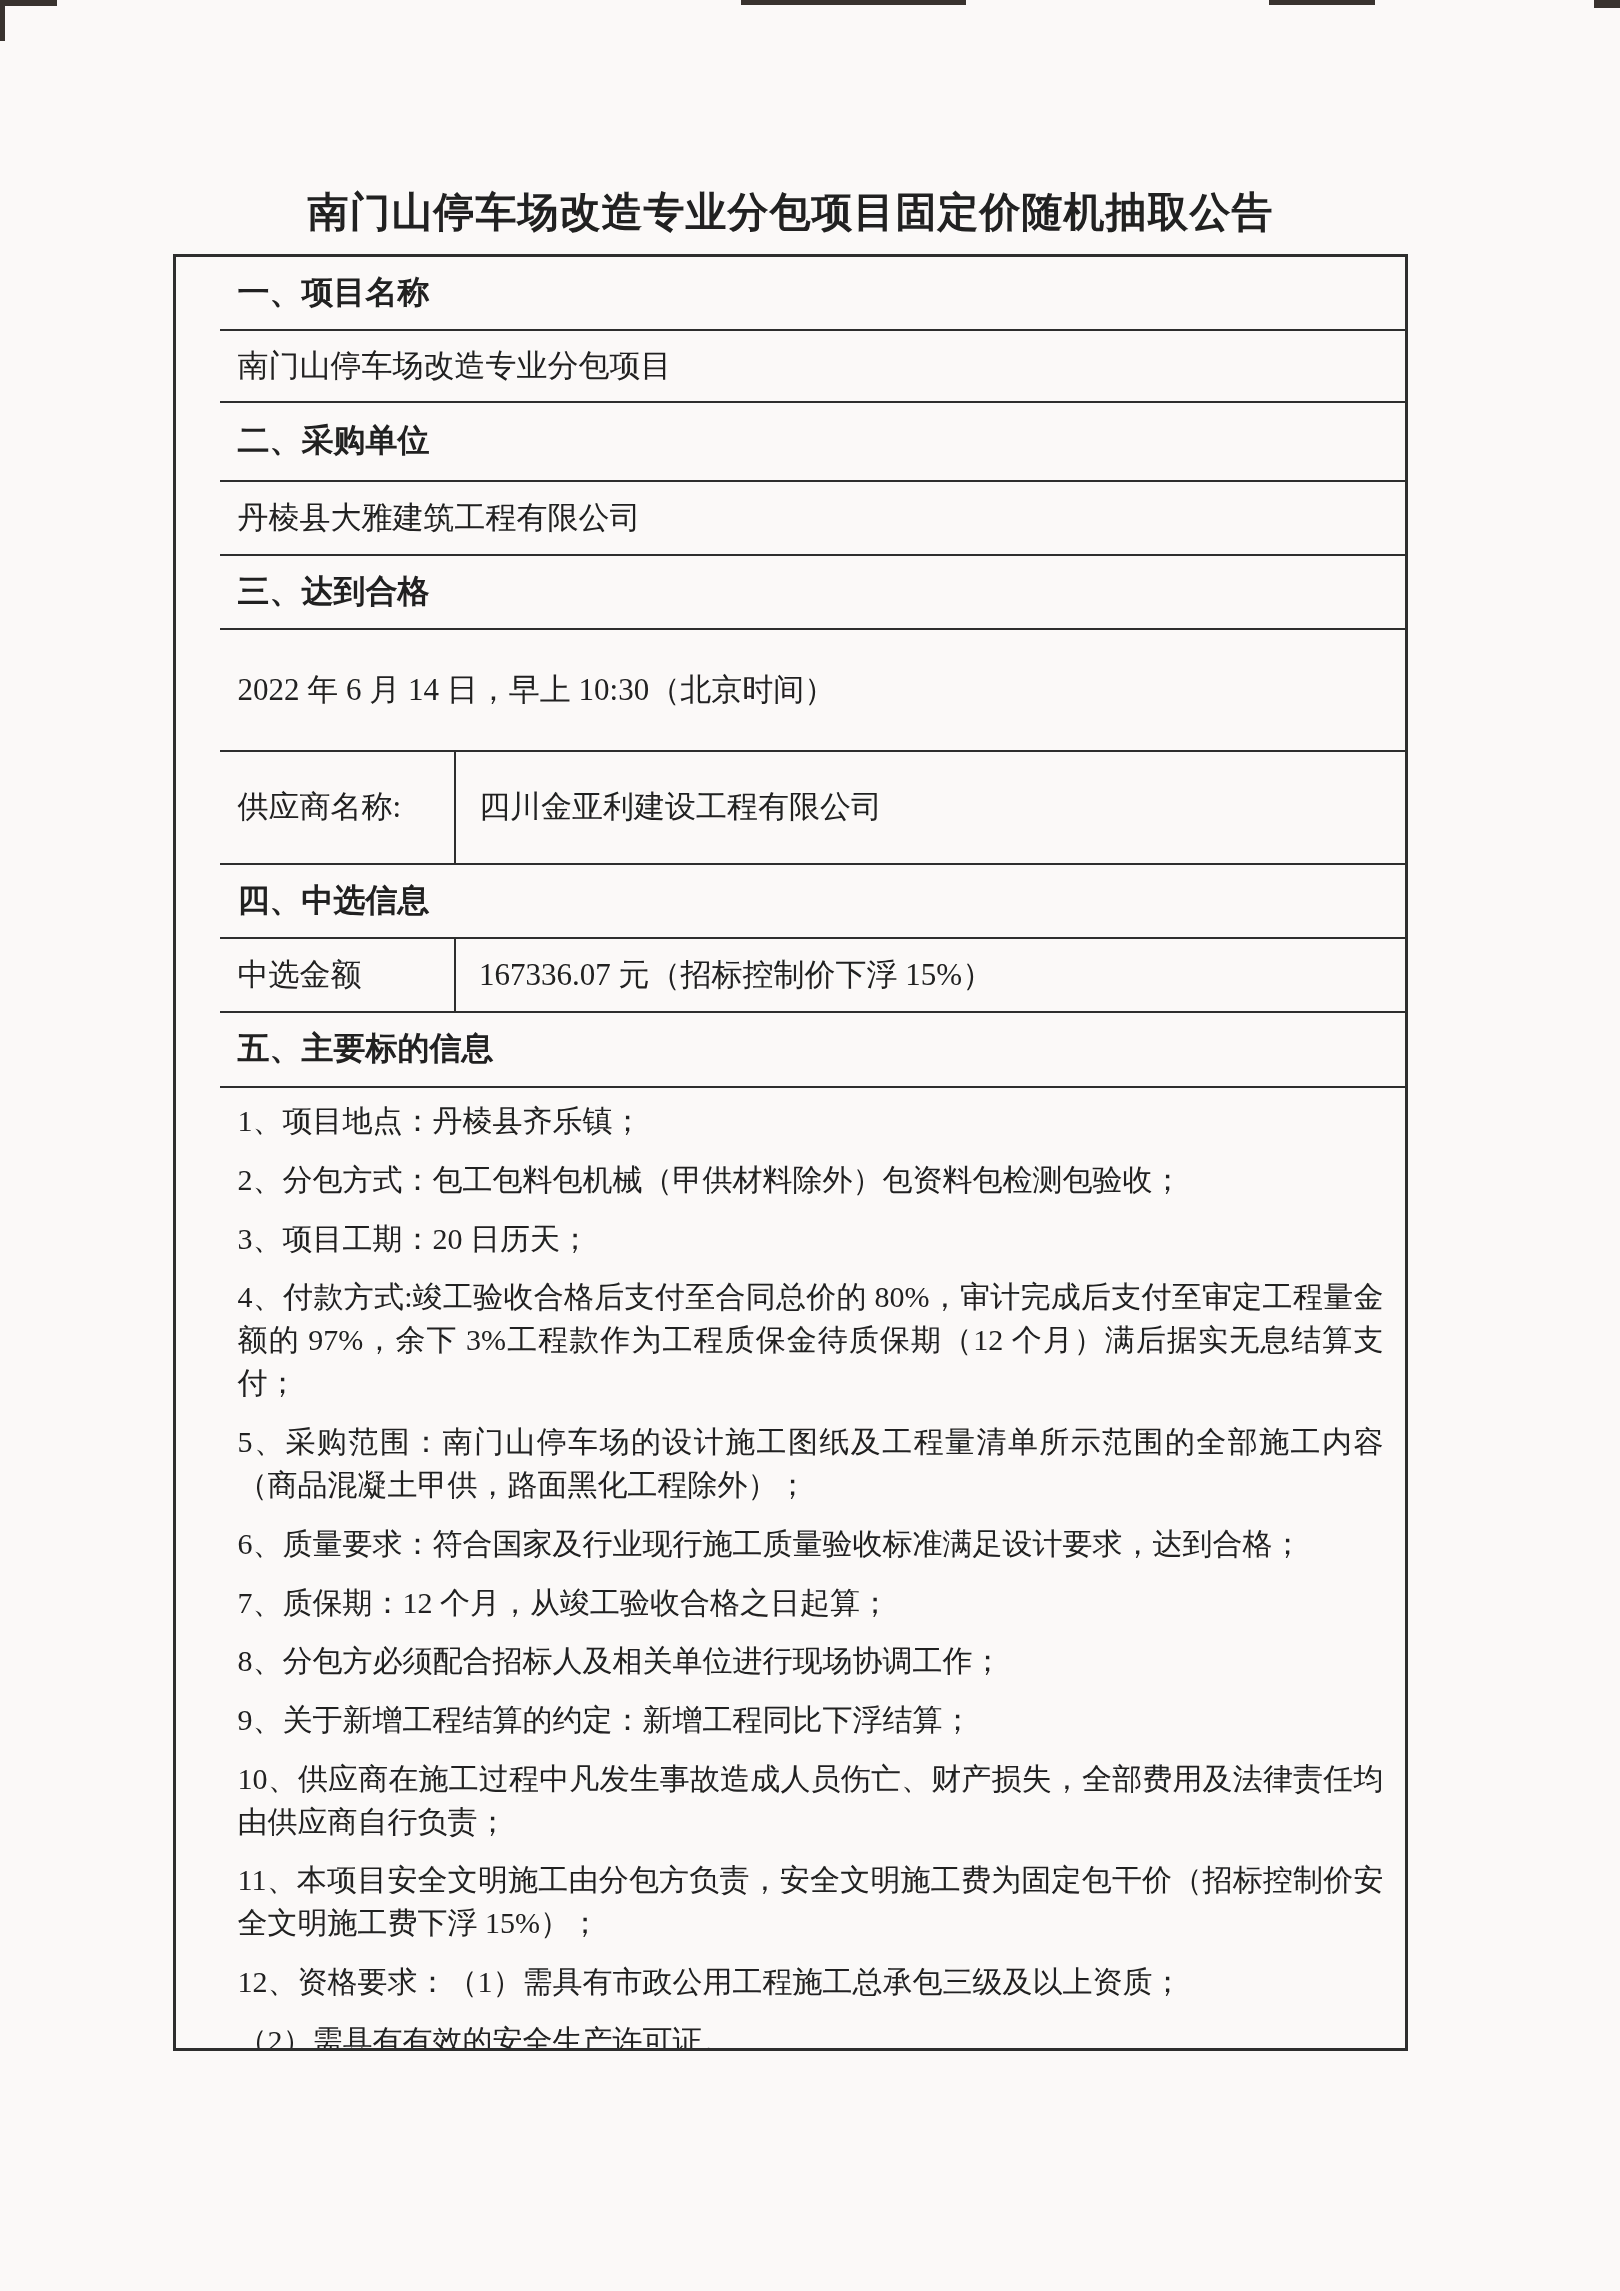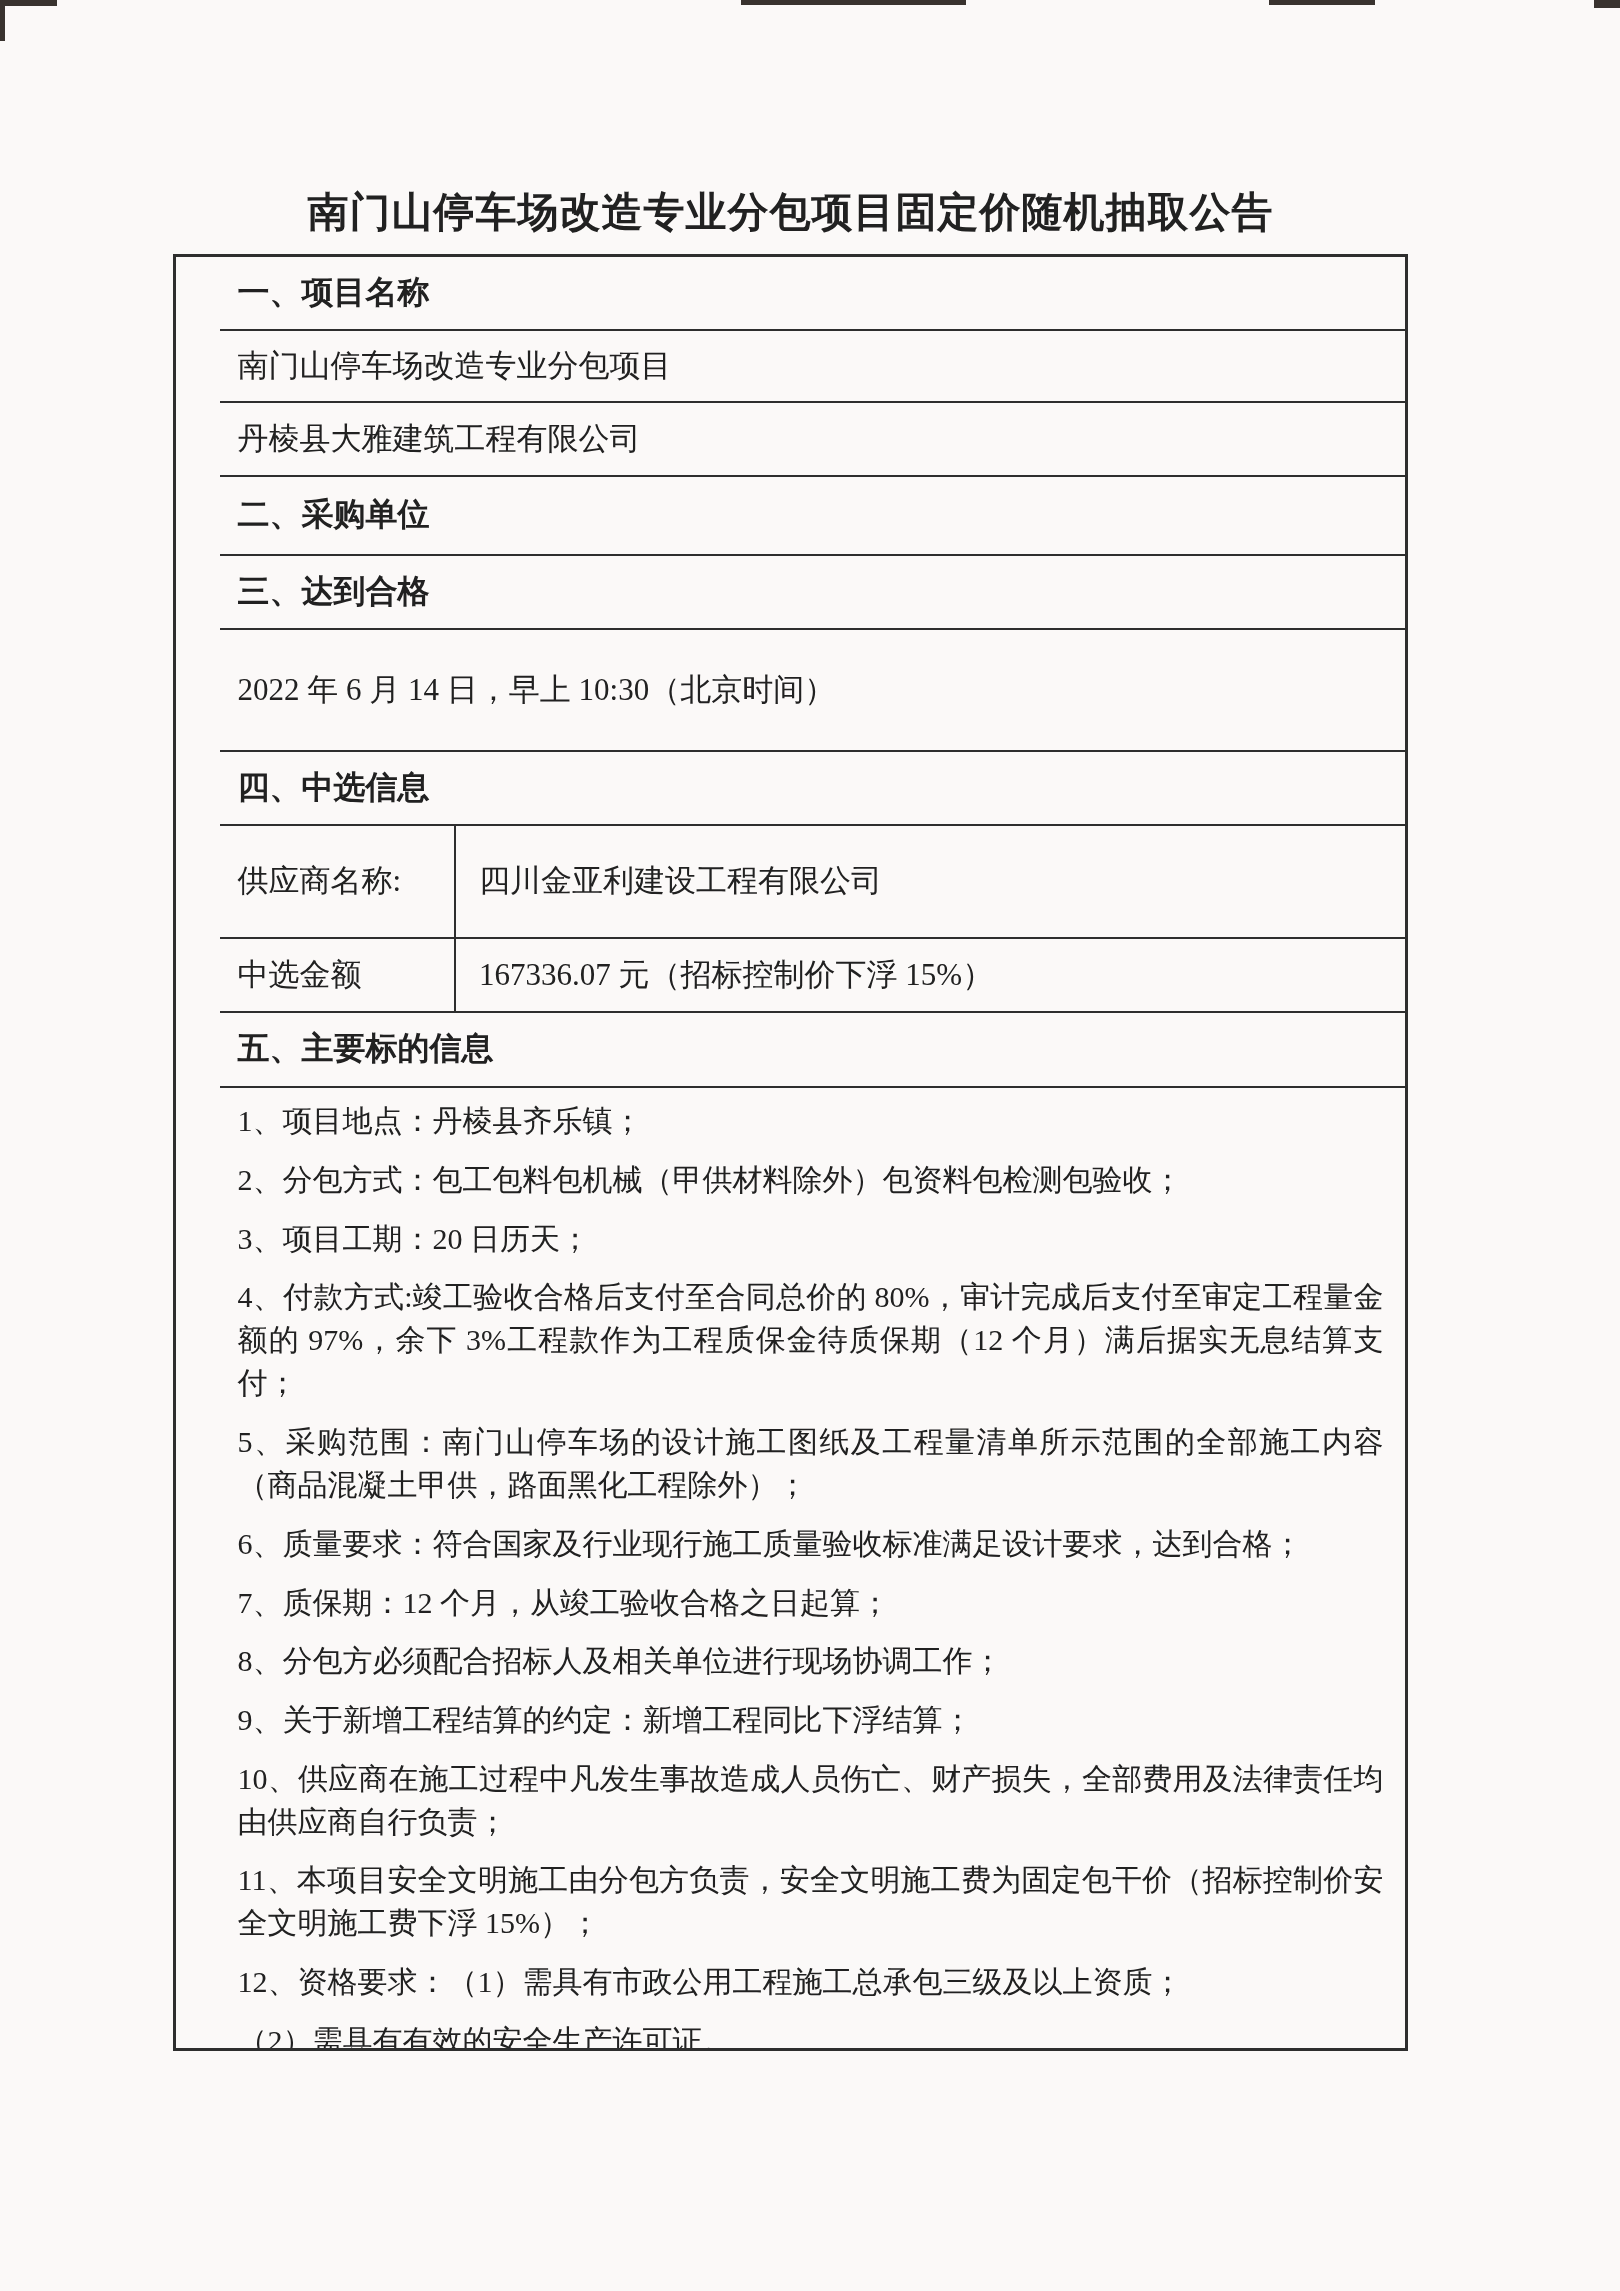--- a/index.html
+++ b/index.html
@@ -112,34 +112,34 @@
   <div class="content">
 
     <h1 class="doc-title">南门山停车场改造专业分包项目固定价随机抽取公告</h1>
 
     <div class="doc-table">
 
       <div class="row heading r1">一、项目名称</div>
 
       <div class="row value r2">南门山停车场改造专业分包项目</div>
 
+      <div class="row heading r3">二、采购单位</div>
+
       <div class="row value r4">丹棱县大雅建筑工程有限公司</div>
-
-      <div class="row heading r3">二、采购单位</div>
 
       <div class="row heading r5">三、达到合格</div>
 
       <div class="row value r6">2022 年 6 月 14 日，早上 10:30（北京时间）</div>
 
-      <div class="row heading r7">四、中选信息</div>
-
       <div class="row kv r8">
         <div class="kv-label">供应商名称:</div>
         <div class="kv-value">四川金亚利建设工程有限公司</div>
       </div>
+
+      <div class="row heading r7">四、中选信息</div>
 
       <div class="row kv r9">
         <div class="kv-label">中选金额</div>
         <div class="kv-value">167336.07 元（招标控制价下浮 15%）</div>
       </div>
 
       <div class="row heading r10">五、主要标的信息</div>
 
       <div class="row r11">
         <p>1、项目地点：丹棱县齐乐镇；</p>

